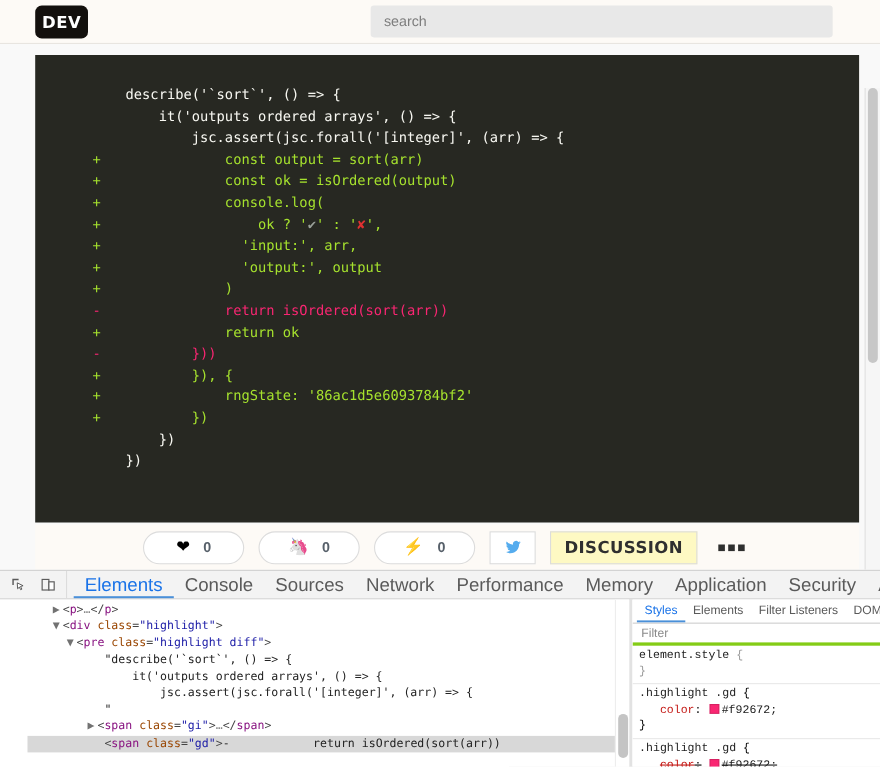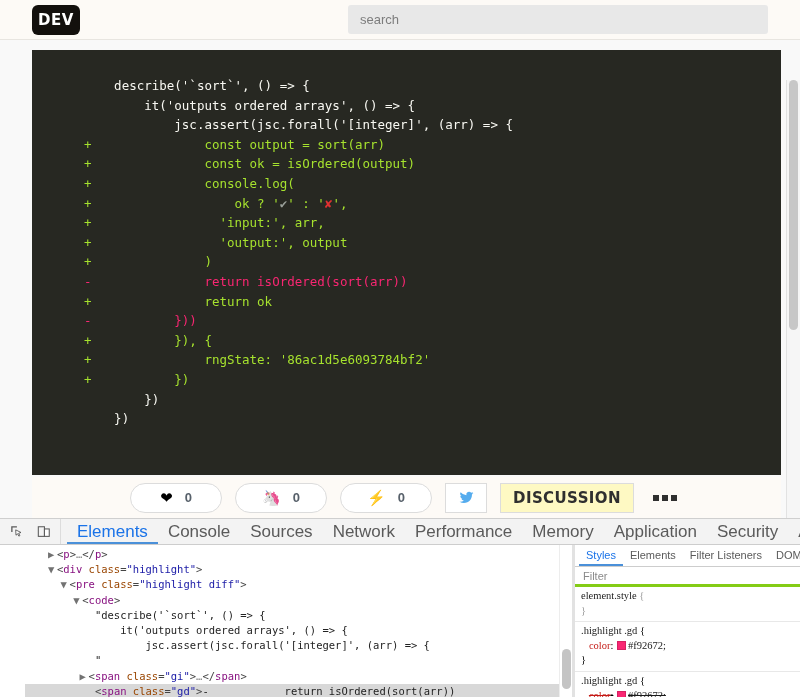--- a/index.html
+++ b/index.html
@@ -42,21 +42,21 @@
     letter-spacing: 0.5px;
     display: flex;
     align-items: center;
     justify-content: center;
     margin-left: 18px;
     font-family: "DejaVu Sans", sans-serif;
     cursor: pointer;
   }
   .search-wrap {
     position: absolute;
-    left: 348px;
+    left: 337px;
     top: 5px;
     width: 420px;
     height: 29px;
   }
   .search-input {
     width: 100%; height: 100%;
     background: #e8e8e8;
     border: none;
     border-radius: 3px;
     padding: 0 12px;
@@ -311,21 +311,21 @@
     font-size: 11px;
     width: 100%;
     color: #333;
     background: transparent;
     font-family: "Liberation Sans", sans-serif;
   }
   .styles-filter input::placeholder { color: #8a8a8a; }
   .rule {
     border-bottom: 1px solid #e8e8e8;
     padding: 2px 6px 3px 6px;
-    font-family: Liberation Serif, serif;
+    font-family: Liberation Mono, monospace;
     font-size: 10.5px;
     line-height: 14.6px;
     white-space: pre;
   }
   .rule.dim { color: #9a9a9a; }
   .sel-name { color: #222222; }
   .prop { color: #c41a16; }
   .val  { color: #1a1a1a; }
   .swatch {
     display: inline-block;
@@ -424,21 +424,20 @@
         </div>
     </div>
 
     <div class="dt-body">
 
       <div class="dom-pane">
         <div id="dom-rows">
             <div class="dom-row"><span>   </span><span class="arrow">▶</span><span class="tok-punct">&lt;</span><span class="tok-tag">p</span><span class="tok-punct">&gt;</span><span class="tok-dim">…</span><span class="tok-punct">&lt;/</span><span class="tok-tag">p</span><span class="tok-punct">&gt;</span></div>
             <div class="dom-row"><span>   </span><span class="arrow">▼</span><span class="tok-punct">&lt;</span><span class="tok-tag">div</span><span class="tok-attr"> class</span><span class="tok-punct">=</span><span class="tok-val">"highlight"</span><span class="tok-punct">&gt;</span></div>
             <div class="dom-row"><span>     </span><span class="arrow">▼</span><span class="tok-punct">&lt;</span><span class="tok-tag">pre</span><span class="tok-attr"> class</span><span class="tok-punct">=</span><span class="tok-val">"highlight diff"</span><span class="tok-punct">&gt;</span></div>
-            <div class="dom-row"><span>       </span><span class="arrow">▼</span><span class="tok-punct">&lt;</span><span class="tok-tag">code</span><span class="tok-punct">&gt;</span></div>
             <div class="dom-row"><span>         </span><span class="arrow"> </span><span class="tok-text">"describe('`sort`', () =&gt; {</span></div>
             <div class="dom-row"><span>             </span><span class="arrow"> </span><span class="tok-text">it('outputs ordered arrays', () =&gt; {</span></div>
             <div class="dom-row"><span>                 </span><span class="arrow"> </span><span class="tok-text">jsc.assert(jsc.forall('[integer]', (arr) =&gt; {</span></div>
             <div class="dom-row"><span>         </span><span class="arrow"> </span><span class="tok-text">"</span></div>
             <div class="dom-row"><span>        </span><span class="arrow">▶</span><span class="tok-punct">&lt;</span><span class="tok-tag">span</span><span class="tok-attr"> class</span><span class="tok-punct">=</span><span class="tok-val">"gi"</span><span class="tok-punct">&gt;</span><span class="tok-dim">…</span><span class="tok-punct">&lt;/</span><span class="tok-tag">span</span><span class="tok-punct">&gt;</span></div>
             <div class="dom-row sel"><span>         </span><span class="arrow"> </span><span class="tok-punct">&lt;</span><span class="tok-tag">span</span><span class="tok-attr"> class</span><span class="tok-punct">=</span><span class="tok-val">"gd"</span><span class="tok-punct">&gt;</span><span class="tok-text">-            return isOrdered(sort(arr))</span></div>
           </div>
         <div class="dom-scroll">
           <div class="thumb"></div>
         </div>

